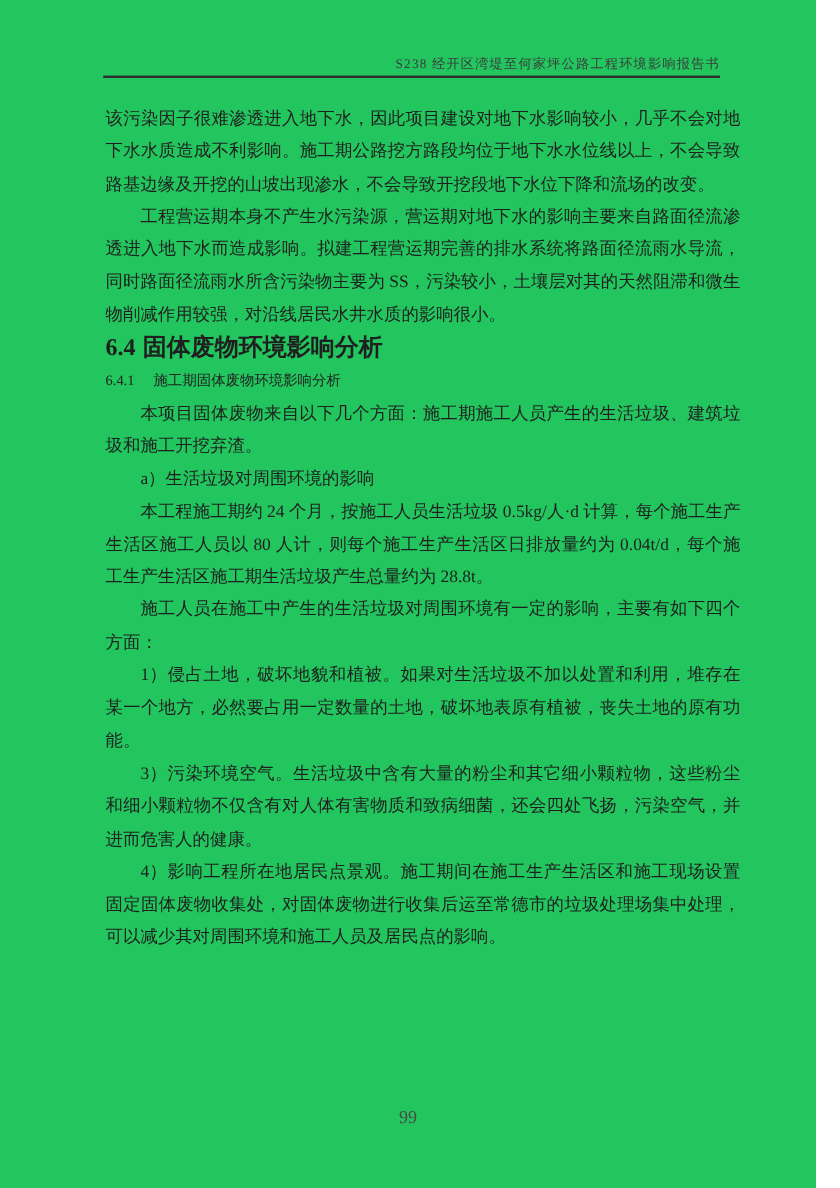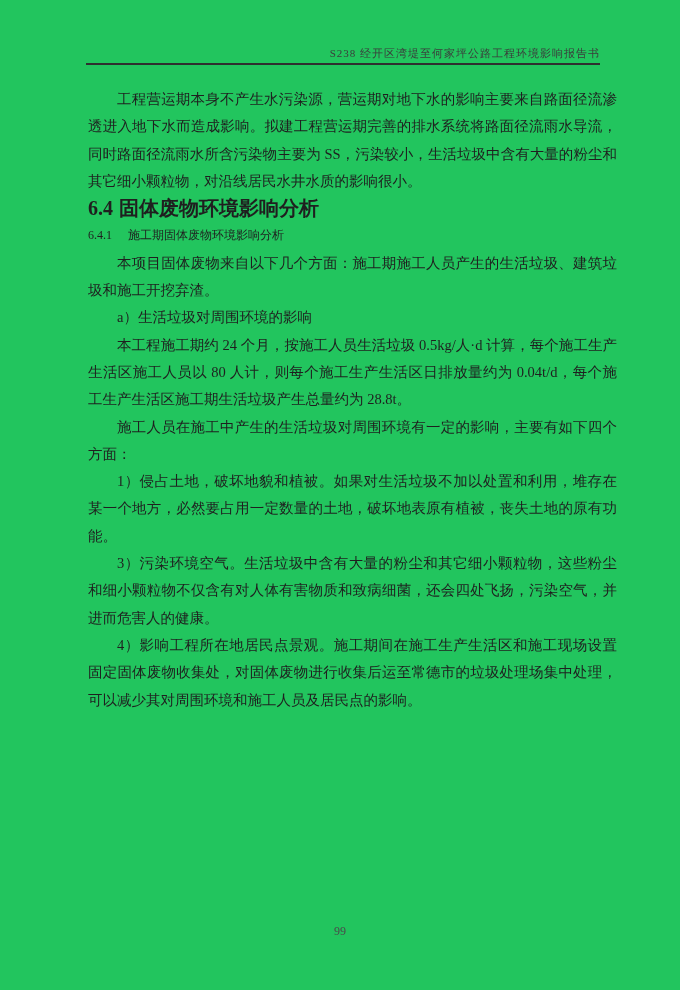--- a/index.html
+++ b/index.html
@@ -74,36 +74,37 @@
     font-weight: normal;
   }
   .subsec-heading .subsec-num { margin-right: 16px; }
   
   .footer {
     position: absolute;
     top: 924px;
     left: 0;
     width: 100%;
     text-align: center;
-    font-size: 12px;
+    font-size: 15px;
     color: #4a4a4a;
   }
 </style>
 </head>
 <body>
 
 <div class="page">
 
   <div class="header-title">S238 经开区湾堤至何家坪公路工程环境影响报告书</div>
   <div class="header-rule"></div>
 
   <div class="content">
 
+    <p>该污染因子很难渗透进入地下水，因此项目建设对地下水影响较小，几乎不会对地下水水质造成不利影响。施工期公路挖方路段均位于地下水水位线以上，不会导致路基边缘及开挖的山坡出现渗水，不会导致开挖段地下水位下降和流场的改变。</p>
 
-    <p class="indent">工程营运期本身不产生水污染源，营运期对地下水的影响主要来自路面径流渗透进入地下水而造成影响。拟建工程营运期完善的排水系统将路面径流雨水导流，同时路面径流雨水所含污染物主要为 SS，污染较小，生活垃圾中含有大量的粉尘和其它细小颗粒物，对沿线居民水井水质的影响很小。</p>
+    <p class="indent">工程营运期本身不产生水污染源，营运期对地下水的影响主要来自路面径流渗透进入地下水而造成影响。拟建工程营运期完善的排水系统将路面径流雨水导流，同时路面径流雨水所含污染物主要为 SS，污染较小，土壤层对其的天然阻滞和微生物削减作用较强，对沿线居民水井水质的影响很小。</p>
 
 
     <h2 class="sec-heading">
       <span class="sec-num">6.4</span><span class="sec-title">固体废物环境影响分析</span>
     </h2>
 
     <h3 class="subsec-heading">
       <span class="subsec-num">6.4.1</span><span class="subsec-title">施工期固体废物环境影响分析</span>
     </h3>
 

